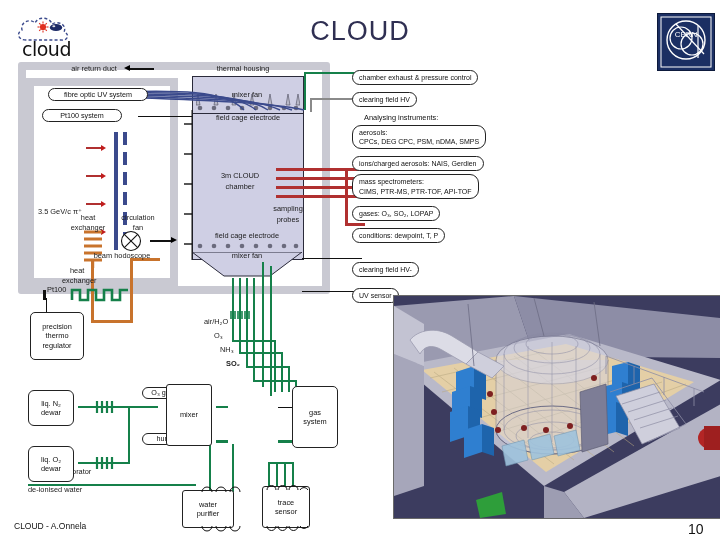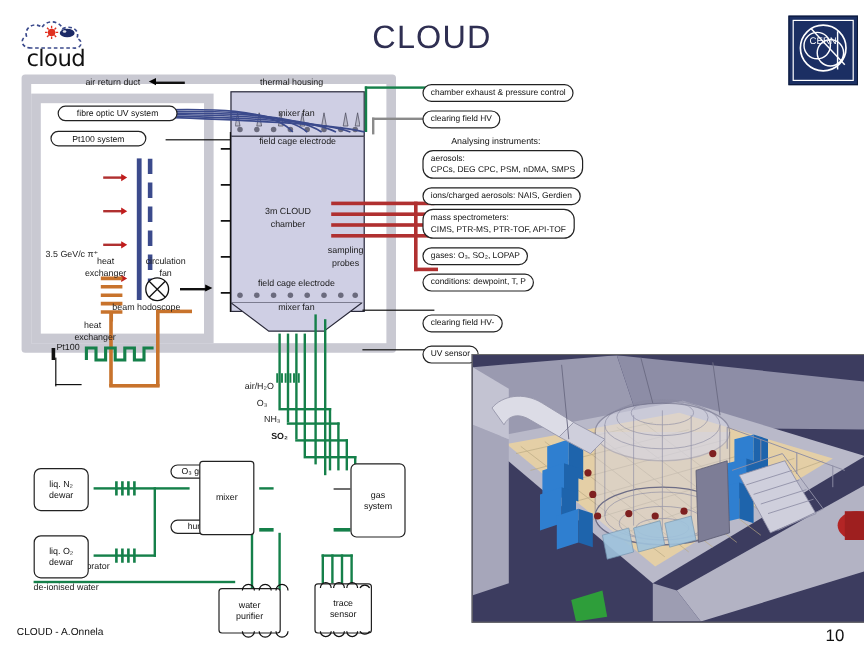--- a/index.html
+++ b/index.html
@@ -44,21 +44,21 @@
   .arrow-k{position:absolute;width:0;height:0;border-top:3.5px solid transparent;
     border-bottom:3.5px solid transparent;border-left:6px solid #000;}
   .arrow-l{position:absolute;width:0;height:0;border-top:3.5px solid transparent;
     border-bottom:3.5px solid transparent;border-right:6px solid #000;}
 
   
   #callouts{position:absolute;left:352px;top:66px;width:200px;}
   .co{position:relative;margin-bottom:3px;border:1px solid #222;border-radius:9px;
     background:#fff;font-size:7px;line-height:1.3;padding:2px 6px;color:#111;
     display:inline-block;white-space:nowrap;box-sizing:border-box;}
-  .co-head{font-size:7.4px;margin:3px 0 3px 24px;color:#111;}
+  .co-head{font-size:7.4px;margin:3px 0 3px 12px;color:#111;}
 
   
   #photo{position:absolute;left:393px;top:295px;width:327px;height:222px;
     border:1px solid #6a6a6a;overflow:hidden;background:#3b3b5e;}
   #photo svg{display:block;}
 
   
   #footer-left{position:absolute;left:14px;top:521px;font-size:8.5px;color:#111;}
   #footer-right{position:absolute;left:688px;top:521px;font-size:14px;color:#111;}
 </style>
@@ -329,20 +329,25 @@
   <div class="lbl c" style="left:208px;top:190px;width:58px;">mixer fan</div>
   <div class="lbl" style="left:60px;top:205px;">heat</div>
   <div class="lbl" style="left:52px;top:215px;">exchanger</div>
   <div class="lbl" style="left:194px;top:256px;">air/H₂O</div>
   <div class="lbl" style="left:204px;top:270px;">O₃</div>
   <div class="lbl" style="left:210px;top:284px;">NH₃</div>
   <div class="lbl" style="left:216px;top:298px;font-weight:bold;">SO₂</div>
   <div class="lbl" style="left:18px;top:424px;">de-ionised water</div>
   <div class="lbl" style="left:46px;top:406px;">evaporator</div>
 
+  <div class="rbox" style="left:20px;top:250px;width:54px;height:48px;border-radius:5px;">
+    <span>precision</span>
+    <span>thermo</span>
+    <span>regulator</span>
+  </div>
   <div class="rbox" style="left:18px;top:328px;width:46px;height:36px;border-radius:6px;">
     <span>liq. N₂</span>
     <span>dewar</span>
   </div>
   <div class="rbox" style="left:18px;top:384px;width:46px;height:36px;border-radius:6px;">
     <span>liq. O₂</span>
     <span>dewar</span>
   </div>
   <div class="rbox" style="left:282px;top:324px;width:46px;height:62px;border-radius:5px;">
     <span>gas</span>

